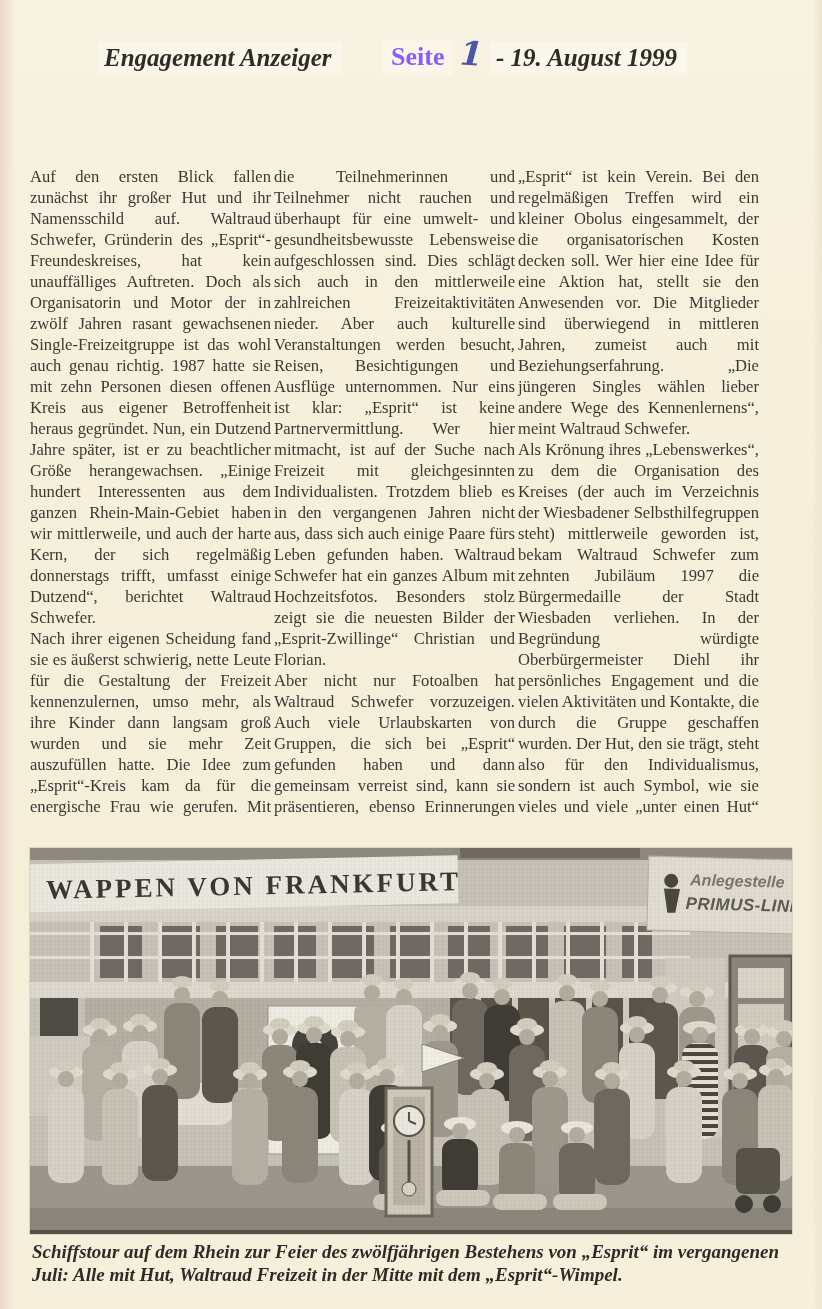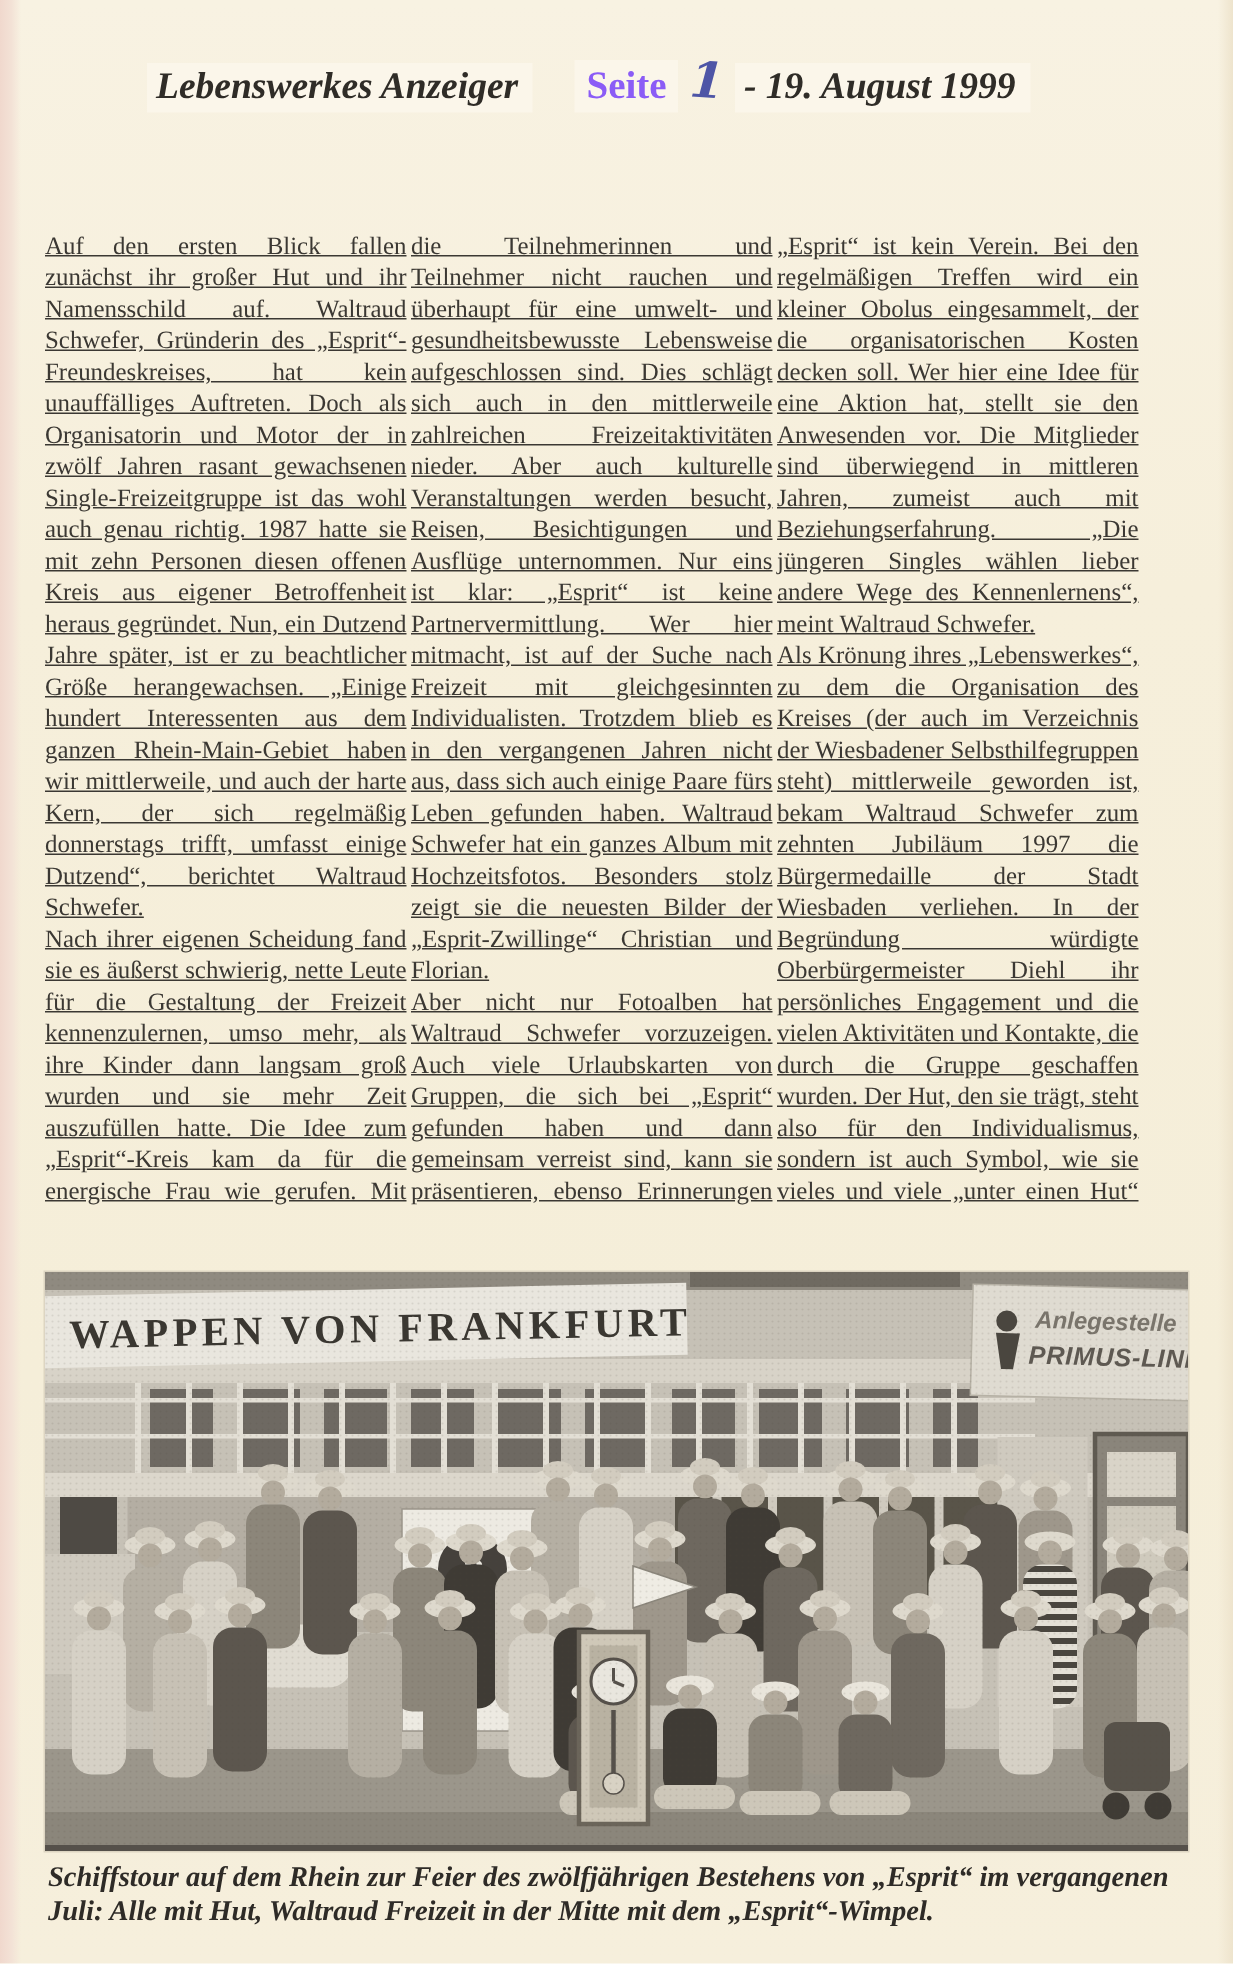--- a/index.html
+++ b/index.html
@@ -36,22 +36,22 @@
     position:absolute; left:490px; top:42px;
     font-style:italic; font-weight:bold; font-size:25px; color:#2f2c27;
     background:#fbf6ea; padding:2px 10px 3px 6px;
   }
   .headline{
     position:absolute; left:28px; top:110px; width:766px;
     font-weight:bold; font-size:36px; letter-spacing:-0.5px; line-height:1.1;
     color:#2a72b4; background:#fbf6ec; padding:2px 2px 4px 2px; white-space:nowrap;
   }
   .columns{
-    position:absolute; left:30px; top:153px; width:762px; height:655px;
-    display:flex; gap:3px; overflow:hidden;text-decoration:underline;
+    position:absolute; left:30px; top:166px; width:762px; height:655px;
+    display:flex; gap:3px; overflow:hidden;
   }
   .col{ width:241px; font-size:16.6px; line-height:21px; text-align:justify;
         hyphens:auto; -webkit-hyphens:auto; color:#3b3833;}
   .col p{ margin:0; }
   .photo{
     position:absolute; left:30px; top:848px; width:762px; height:382px;
     border-bottom:4px solid #55504a; box-shadow:0 0 0 1px #ddd5c2;
     background:#c6c1b6;
   }
   .caption{
@@ -60,21 +60,21 @@
   }
   svg text{ user-select:none; }
 </style>
 </head>
 <body>
 
 <div class="page">
   <div class="edge-left"></div>
   <div class="edge-right"></div>
 
-  <div class="masthead-title">Lebenswerkes Anzeiger</div>
+  <div class="masthead-title">Engagement Anzeiger</div>
   <div class="page-label">Seite</div>
   <div class="page-number">1</div>
   <div class="issue-date">- 19. August 1999</div>
 
 
   <div class="columns">
     <div class="col">
       <p>Auf den ersten Blick fallen zunächst ihr großer Hut und ihr Namensschild auf. Waltraud Schwefer, Gründerin des „Esprit“-Freundeskreises, hat kein unauffälliges Auftreten. Doch als Organisatorin und Motor der in zwölf Jahren rasant gewachsenen Single-Freizeitgruppe ist das wohl auch genau richtig. 1987 hatte sie mit zehn Personen diesen offenen Kreis aus eigener Betroffenheit heraus gegründet. Nun, ein Dutzend Jahre später, ist er zu beachtlicher Größe herangewachsen. „Einige hundert Interessenten aus dem ganzen Rhein-Main-Gebiet haben wir mittlerweile, und auch der harte Kern, der sich regelmäßig donnerstags trifft, umfasst einige Dutzend“, berichtet Waltraud Schwefer.</p>
       <p>Nach ihrer eigenen Scheidung fand sie es äußerst schwierig, nette Leute für die Gestaltung der Freizeit kennenzulernen, umso mehr, als ihre Kinder dann langsam groß wurden und sie mehr Zeit auszufüllen hatte. Die Idee zum „Esprit“-Kreis kam da für die energische Frau wie gerufen. Mit viel Organisatorischem wollte sie sich dennoch nicht aufhalten, der Grundgedanke sollte einfach ein zwangloses Treffen sein, bei dem man sich für andere Aktivitäten verabreden kann. Ganz wichtig war für sie von Anfang an, dass</p>
     </div>

